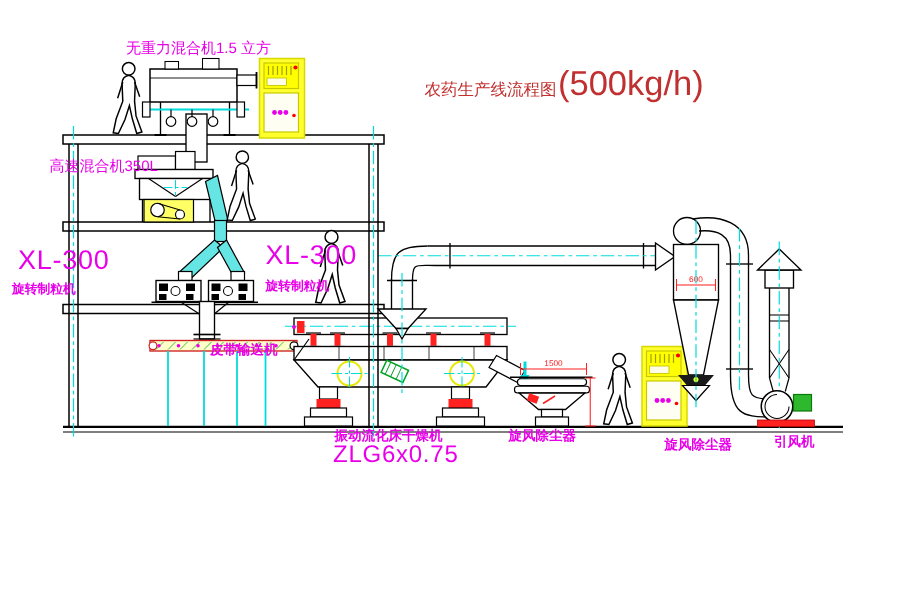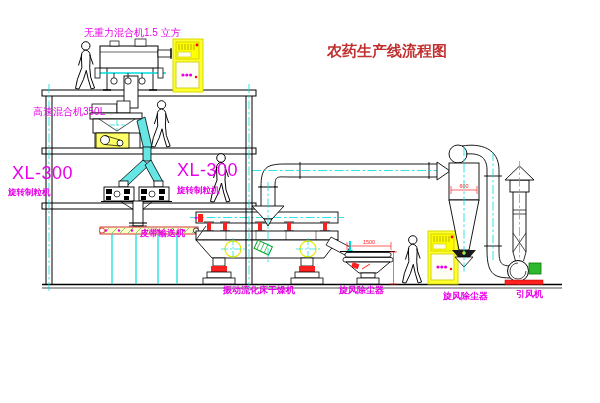--- a/index.html
+++ b/index.html
@@ -6,21 +6,21 @@
   .canvas{position:relative;width:600px;height:403px;background:#ffffff;overflow:hidden;
           font-family:"Liberation Sans",sans-serif;}
   svg{position:absolute;left:0;top:0;}
   svg text{font-family:"Liberation Sans",sans-serif;}
   .lbl{position:absolute;color:#e800e8;white-space:nowrap;line-height:1;}
   .sm{font-size:8.5px;font-weight:bold;}
   .md{font-size:10px;}
   .model-lg{font-size:18px;letter-spacing:0.5px;}
   .model-md{font-size:16px;letter-spacing:0.5px;}
   .title{position:absolute;left:283px;top:42px;color:#c03030;display:flex;align-items:baseline;gap:1px;}
-  .title .cn{font-size:15px;font-weight:bold;font-family:"Liberation Serif",serif;margin-left:44px;}
+  .title .cn{font-size:11px;font-weight:normal;font-family:"Liberation Serif",serif;}
   .title .cap{font-size:23px;font-weight:400;}
 </style>
 </head>
 <body>
 
 <div class="canvas">
 
 <svg width="600" height="403" viewBox="0 0 600 403">
   <defs>
     <g id="person">
@@ -299,26 +299,28 @@
   </g>
 
   <use href="#person" transform="translate(75,41) scale(0.98)"></use>
   <use href="#person" transform="translate(151,100) scale(0.96)"></use>
   <use href="#person" transform="translate(210,153) scale(1)"></use>
   <use href="#person" transform="translate(402,235) scale(0.98)"></use>
 </svg>
 
   <div class="title">
     <span class="cn">农药生产线流程图</span>
+      <span class="cap">(500kg/h)</span>
   </div>
 
   <div class="lbl md" style="left:84px;top:28px;">无重力混合机1.5 立方</div>
   <div class="lbl md" style="left:33px;top:107px;">高速混合机350L</div>
   <div class="lbl model-lg" style="left:12px;top:164px;">XL-300</div>
   <div class="lbl sm" style="left:8px;top:188px;">旋转制粒机</div>
   <div class="lbl model-lg" style="left:177px;top:161px;">XL-300</div>
   <div class="lbl sm" style="left:177px;top:186px;">旋转制粒机</div>
   <div class="lbl sm" style="left:140px;top:209px;font-size:9px;margin-top:20px;">皮带输送机</div>
   <div class="lbl sm" style="left:223px;top:286px;font-size:9px;">振动流化床干燥机</div>
+  <div class="lbl model-md" style="left:222px;top:296px;">ZLG6x0.75</div>
   <div class="lbl sm" style="left:339px;top:286px;font-size:9px;">旋风除尘器</div>
   <div class="lbl sm" style="left:443px;top:292px;font-size:9px;">旋风除尘器</div>
   <div class="lbl sm" style="left:516px;top:290px;font-size:9px;">引风机</div>
 </div>
 
 </body></html>

